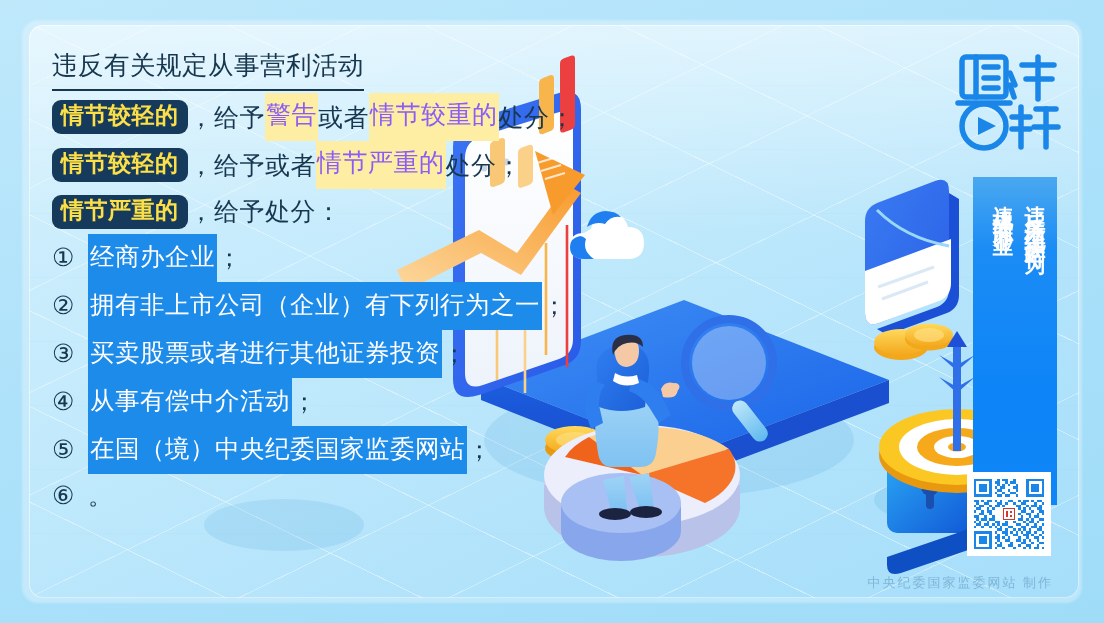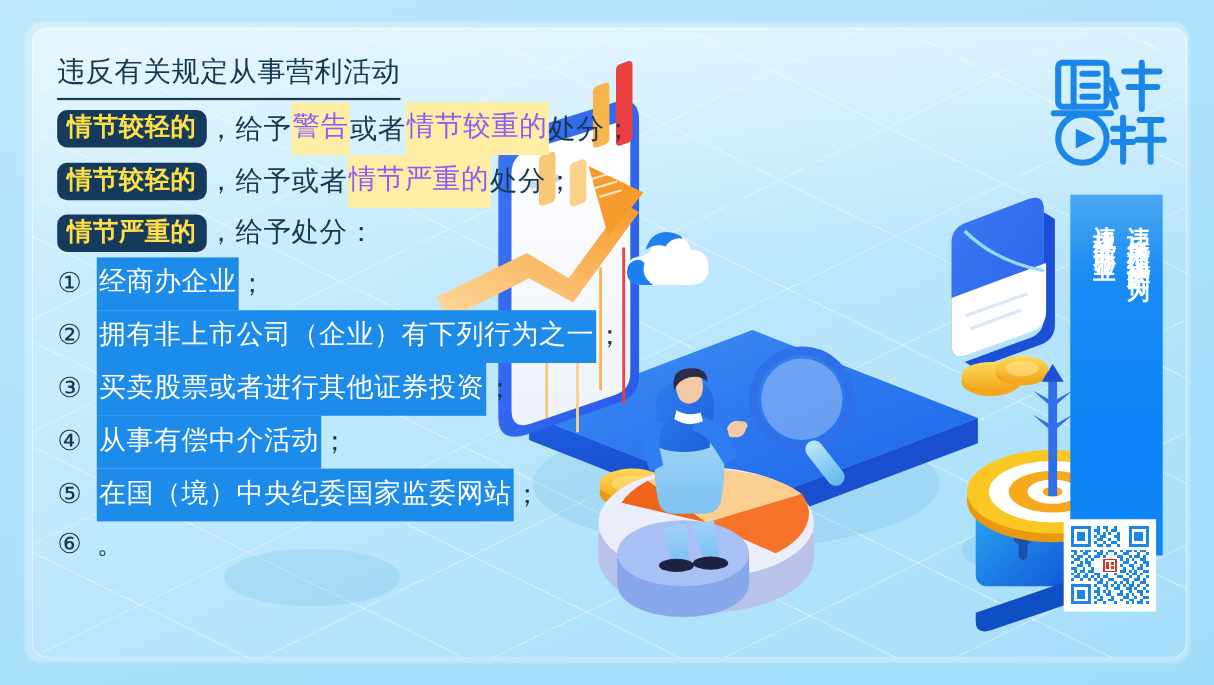--- a/index.html
+++ b/index.html
@@ -633,15 +633,16 @@
         <g>
           <rect x="12" y="12" width="5" height="5" fill="#ffffff"></rect>
           <rect x="12.4" y="12.4" width="4.2" height="4.2" fill="none" stroke="#d8352a" stroke-width="0.5"></rect>
           <rect x="13.3" y="13.3" width="1" height="2.4" fill="#d8352a"></rect>
           <rect x="14.8" y="13.3" width="1" height="1" fill="#d8352a"></rect>
           <rect x="14.8" y="14.8" width="1" height="0.9" fill="#d8352a"></rect>
         </g>
       </svg>
     </div>
 
+    <div class="footer">中央纪委国家监委网站 制作</div>
 
   </div>
 </div>
 
 </body></html>

